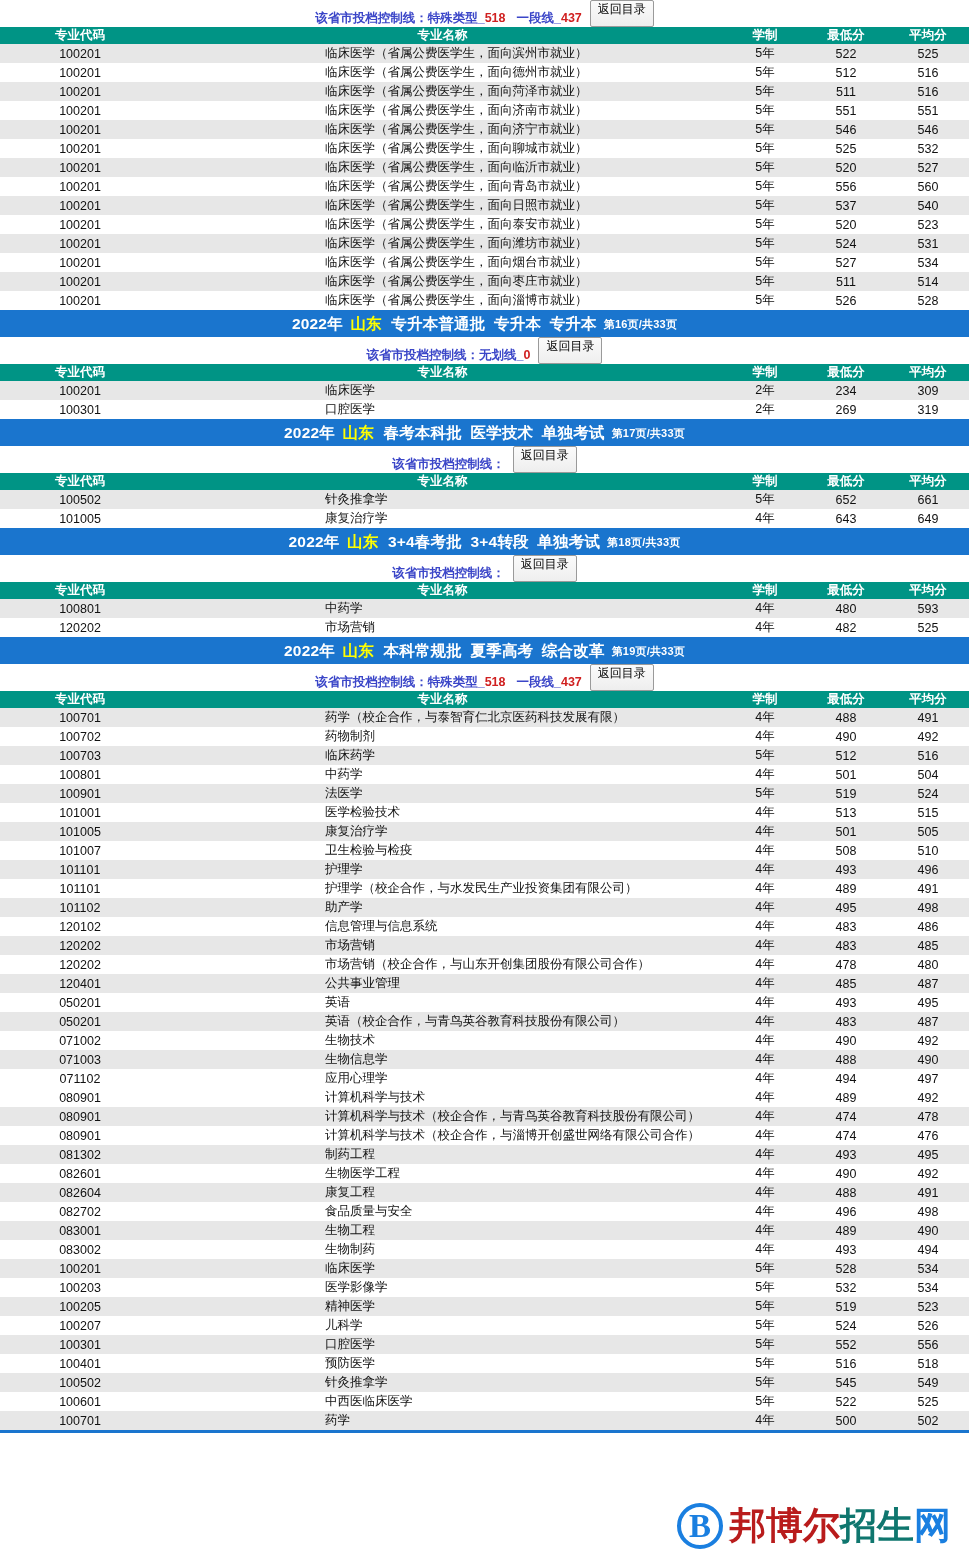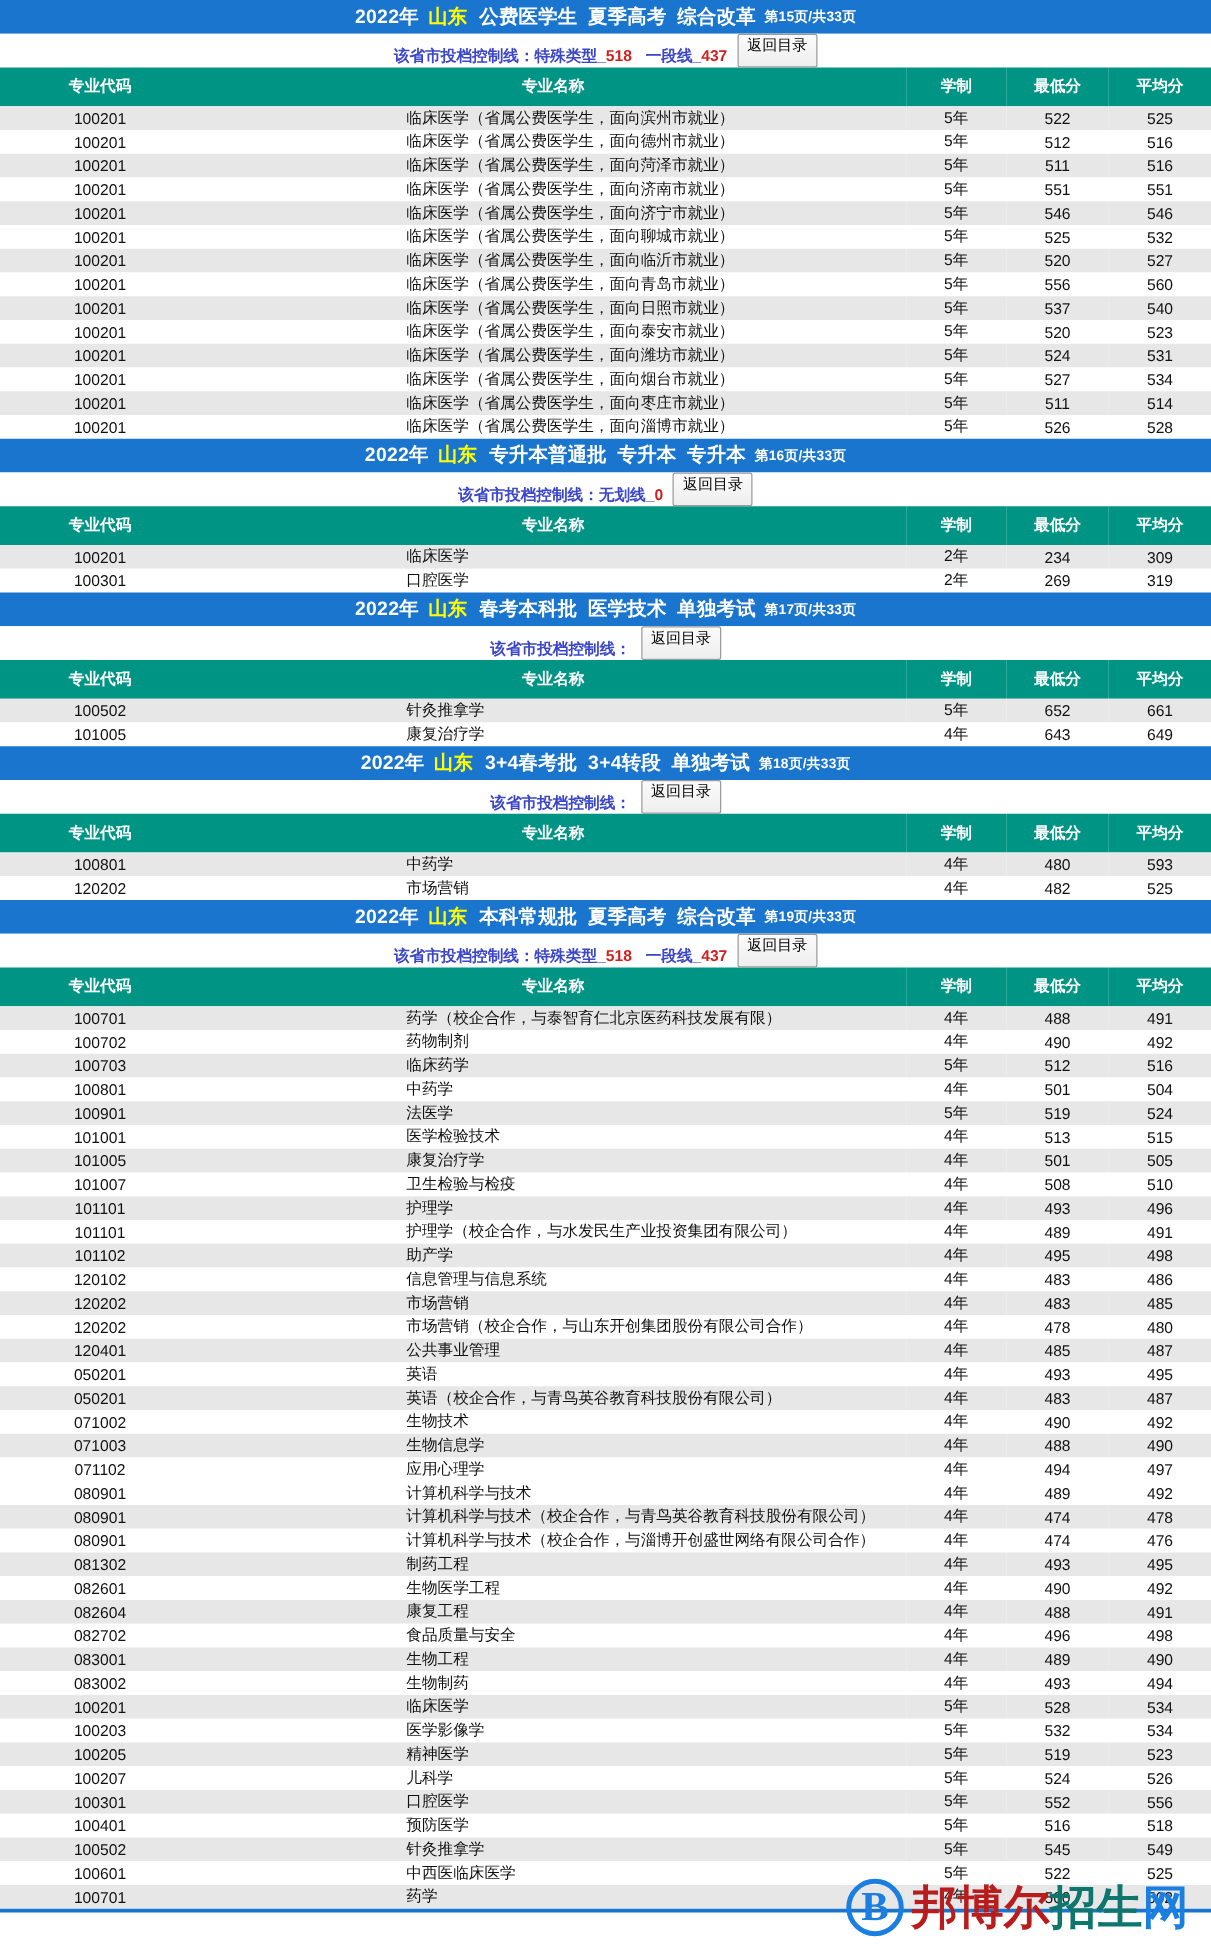--- a/index.html
+++ b/index.html
@@ -72,21 +72,21 @@
   
   table.grid {
     width: 100%;
     border-collapse: collapse;
     table-layout: fixed;
     font-size: 12.5px;
   }
   table.grid thead th {
     background: #009485;
     color: #ffffff;
-    height: 31px;
+    height: 17px;
     font-weight: bold;
     font-size: 12.5px;
     padding: 0;
     border: none;
   }
   table.grid tbody td {
     height: 19px;
     padding: 0;
     border: none;
     color: #111111;
@@ -139,21 +139,20 @@
     font-family: "Liberation Sans", sans-serif;
   }
   .wm-b1 { color: #b91c1c; }
   .wm-r  { color: #0f766e; }
   .wm-b2 { color: #1a7fe0; }
 </style>
 </head>
 <body>
 
 <div id="root">
-    <div class="section-banner"><span class="year">2022年</span> <span class="prov">山东</span> <span class="seg">公费医学生</span> <span class="seg">夏季高考</span> <span class="seg">综合改革</span><span class="pager">第15页/共33页</span></div>
     <div class="ctrl-row">
       <span class="ctrl-text"><span>该省市投档控制线：</span><span>特殊类型_</span><span class="num">518</span><span class="sp"> </span><span>一段线_</span><span class="num">437</span></span>
       <button class="back-btn">返回目录</button>
     </div>
     <table class="grid">
       <thead>
         <tr>
           <th class="c-code">专业代码</th>
           <th class="c-name">专业名称</th>
           <th class="c-len">学制</th>

